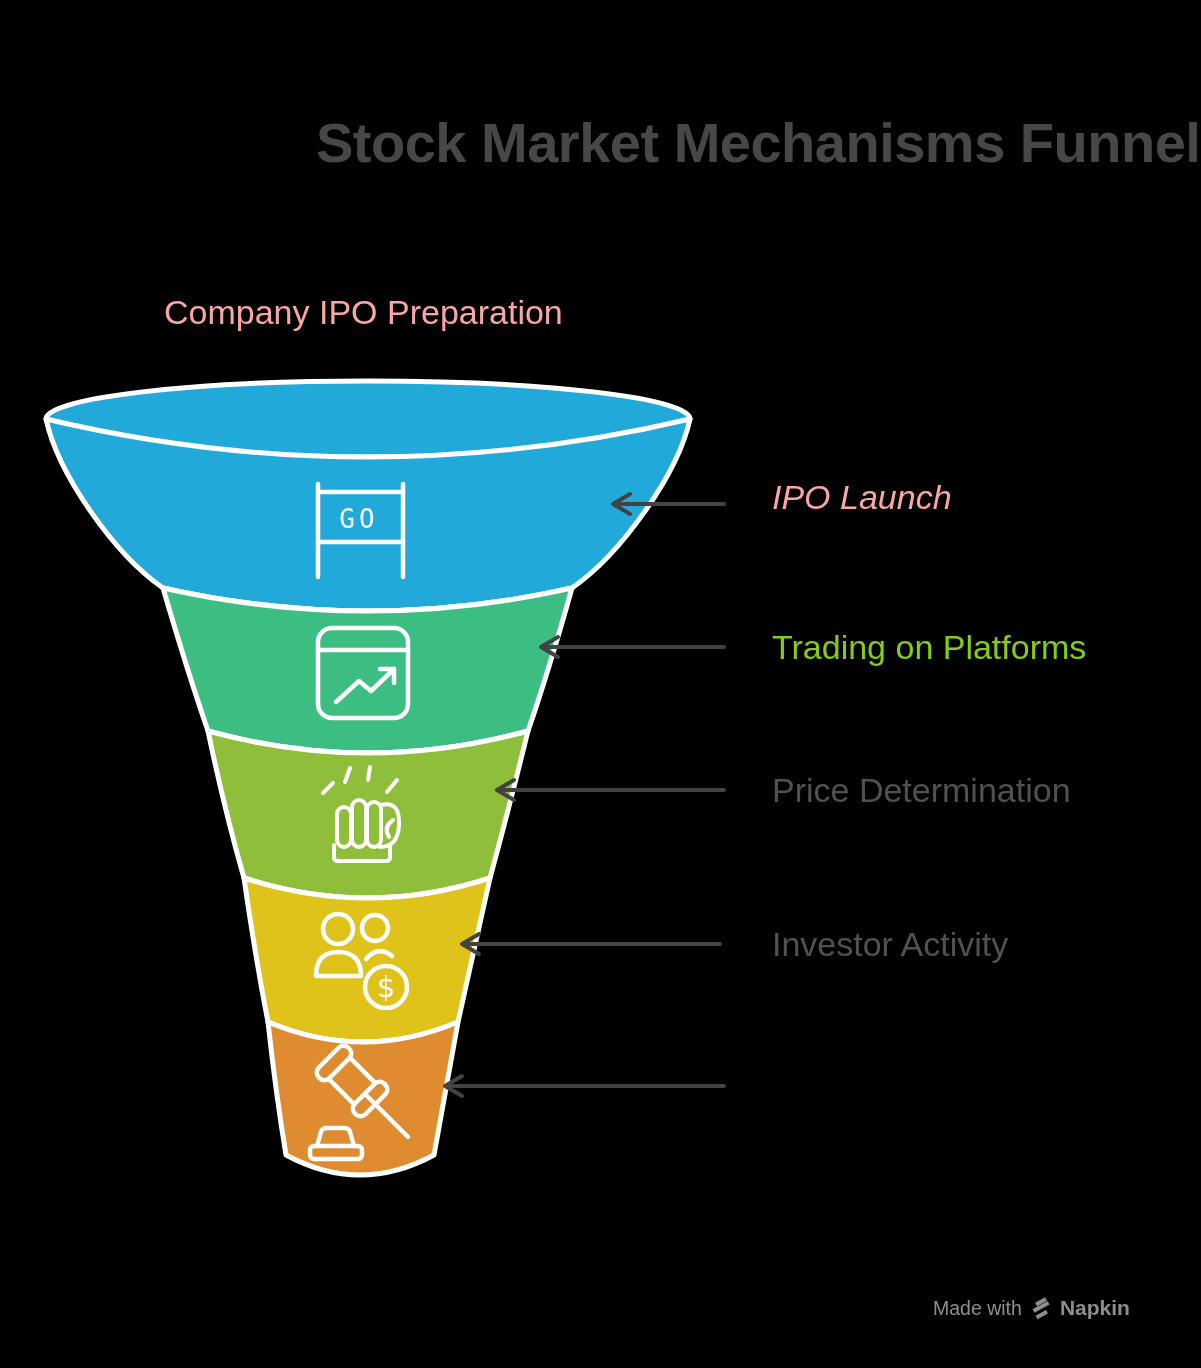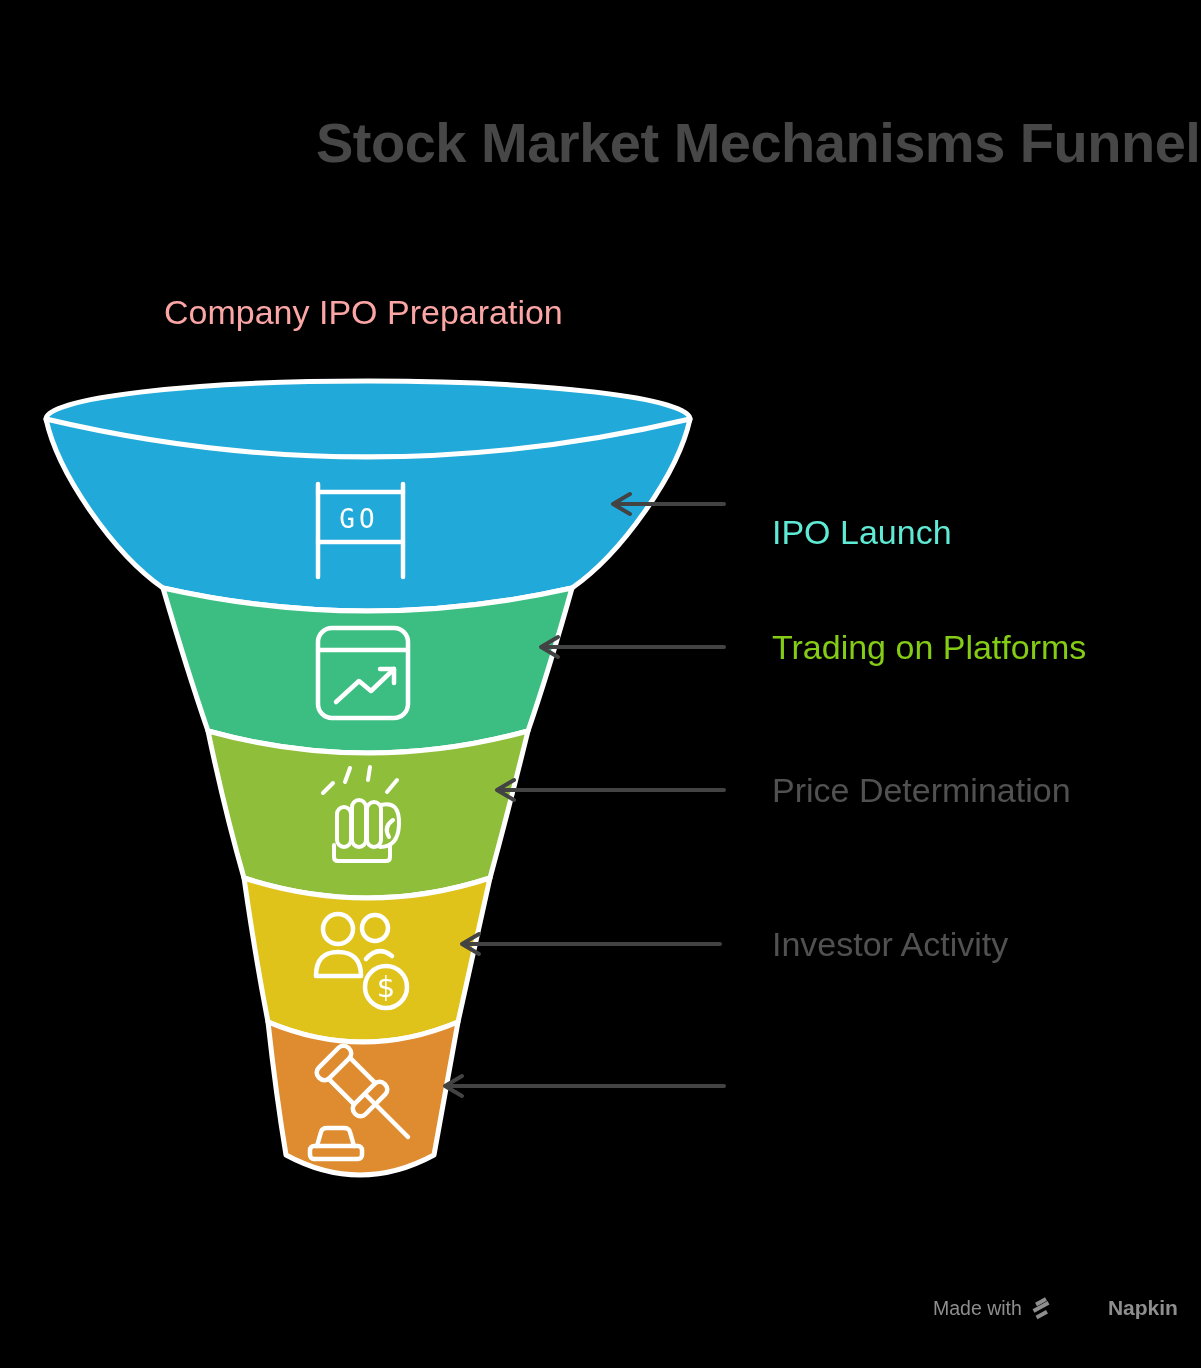--- a/index.html
+++ b/index.html
@@ -38,21 +38,21 @@
   .watermark{
     position:absolute;
     left:933px;
     top:1295px;
     display:flex;
     align-items:center;
     gap:7px;
     font-size:19.5px;
     white-space:nowrap;
   }
-  .watermark .brand{font-size:21px;font-weight:600;margin-left:48px;}
+  .watermark .brand{font-size:21px;font-weight:600;}
   .icon g{fill:none;stroke-linecap:round;stroke-linejoin:round;}
 </style>
 </head>
 <body>
 
 <div class="page" style="background-color: rgb(0, 0, 0);">
 
   <svg class="scene" width="1201" height="1368" viewBox="0 0 1201 1368">
 
     <g stroke-width="5" stroke-linejoin="round" fill="none" stroke="#FFFFFF">
@@ -154,21 +154,21 @@
         <path d="M 724 1086 H 446"></path>
           <path d="M 462 1076 L 445 1086 L 462 1096"></path>
       </g>
     </g>
   </svg>
 
   <div class="title" style="color: rgb(71, 71, 71);">Stock Market Mechanisms Funnel</div>
 
   <div class="side-label" style="left: 133px; top: 295px; color: #fca5a5; margin-left: 31px;">Company IPO Preparation</div>
 
-  <div class="stage-label" style="top: 515px; color: #5eead4;">IPO Launch</div>
+  <div class="stage-label" style="top: 480px; color: #fca5a5; font-style: italic;">IPO Launch</div>
   <div class="stage-label" style="top: 630px; color: #84cc16;">Trading on Platforms</div>
   <div class="stage-label" style="top: 773px; color: rgb(81, 81, 81);">Price Determination</div>
   <div class="stage-label" style="top: 927px; color: rgb(81, 81, 81);">Investor Activity</div>
 
 
   <div class="watermark" style="color: rgb(142, 142, 142);">
     <span>Made with</span>
     <svg width="24" height="26" viewBox="0 0 24 26">
       <g stroke="currentColor" stroke-width="4" fill="none" stroke-linecap="butt">
         <path d="M7 9.5 L17 4"></path>

